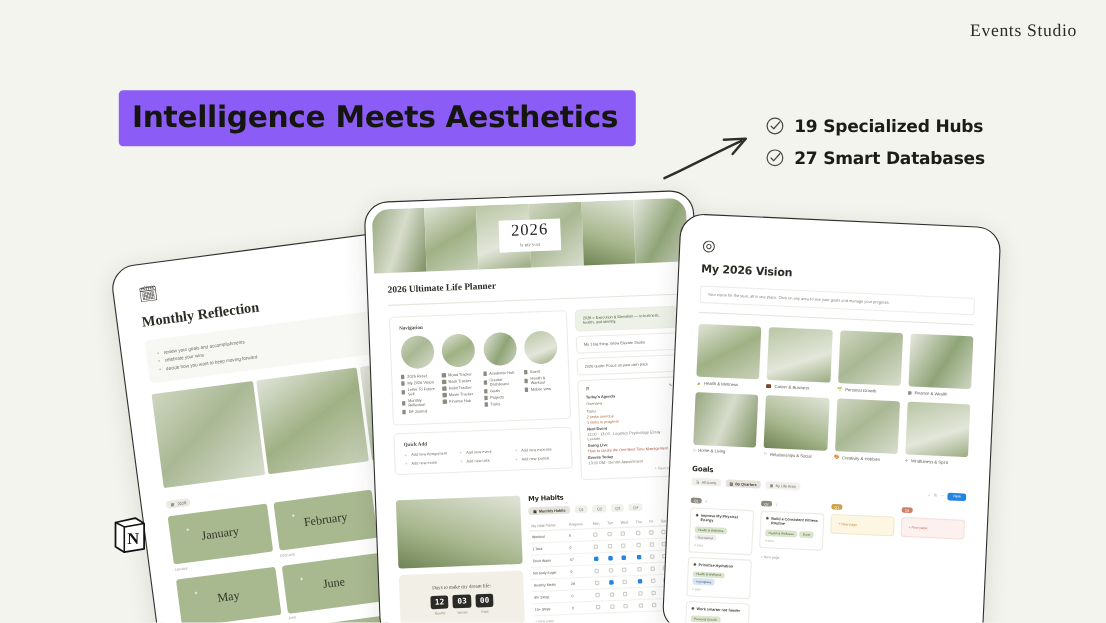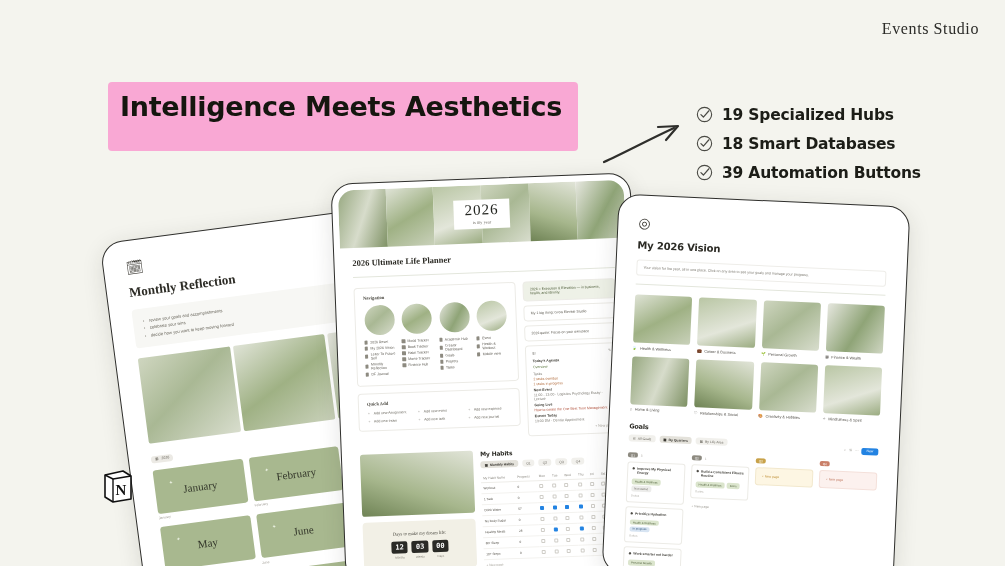--- a/index.html
+++ b/index.html
@@ -14,22 +14,22 @@
   
   .brand {
     position: absolute; right: 26px; top: 20px;
     font-family: "Liberation Serif", serif;
     font-size: 16px; letter-spacing: 0.6px; color: #2b2b28;
   }
 
   
   .headline-badge {
     position: absolute; left: 108px; top: 82px;
-    background: #f9a8d4; border-radius: 4px;
-    padding: 11px 16px 31px 12px;
+    background: #8b5cf6; border-radius: 4px;
+    padding: 11px 16px 13px 12px;
   }
   .headline-badge span {
     font-size: 27px; font-weight: 700; color: #15160f;
     letter-spacing: -0.3px; line-height: 1;
     font-family: "DejaVu Sans", sans-serif;
   }
 
   
   .features { position: absolute; left: 696px; top: 100px; }
   .feature-row { display: flex; align-items: center; gap: 9px; height: 29px; }
@@ -196,28 +196,21 @@
         <circle cx="10" cy="10" r="8.4" fill="none" stroke="#4a4a44" stroke-width="1.3"></circle>
         <path d="M5.8 10.2 L8.7 13 L15.2 5.6" fill="none" stroke="#4a4a44" stroke-width="1.4" stroke-linecap="round" stroke-linejoin="round"></path>
       </svg>
       <span class="label">19 Specialized Hubs</span>
     </div>
     <div class="feature-row">
       <svg class="check" viewBox="0 0 20 20">
         <circle cx="10" cy="10" r="8.4" fill="none" stroke="#4a4a44" stroke-width="1.3"></circle>
         <path d="M5.8 10.2 L8.7 13 L15.2 5.6" fill="none" stroke="#4a4a44" stroke-width="1.4" stroke-linecap="round" stroke-linejoin="round"></path>
       </svg>
-      <span class="label">18 Smart Databases</span>
-    </div>
-    <div class="feature-row">
-      <svg class="check" viewBox="0 0 20 20">
-        <circle cx="10" cy="10" r="8.4" fill="none" stroke="#4a4a44" stroke-width="1.3"></circle>
-        <path d="M5.8 10.2 L8.7 13 L15.2 5.6" fill="none" stroke="#4a4a44" stroke-width="1.4" stroke-linecap="round" stroke-linejoin="round"></path>
-      </svg>
-      <span class="label">39 Automation Buttons</span>
+      <span class="label">27 Smart Databases</span>
     </div>
   </div>
 
   <div class="tablet" id="tablet-left">
     <div class="screen">
       <div class="np">
         <div class="np-icon">🗓</div>
         <div class="np-title">Monthly Reflection</div>
         <div class="callout">
           <ul>

